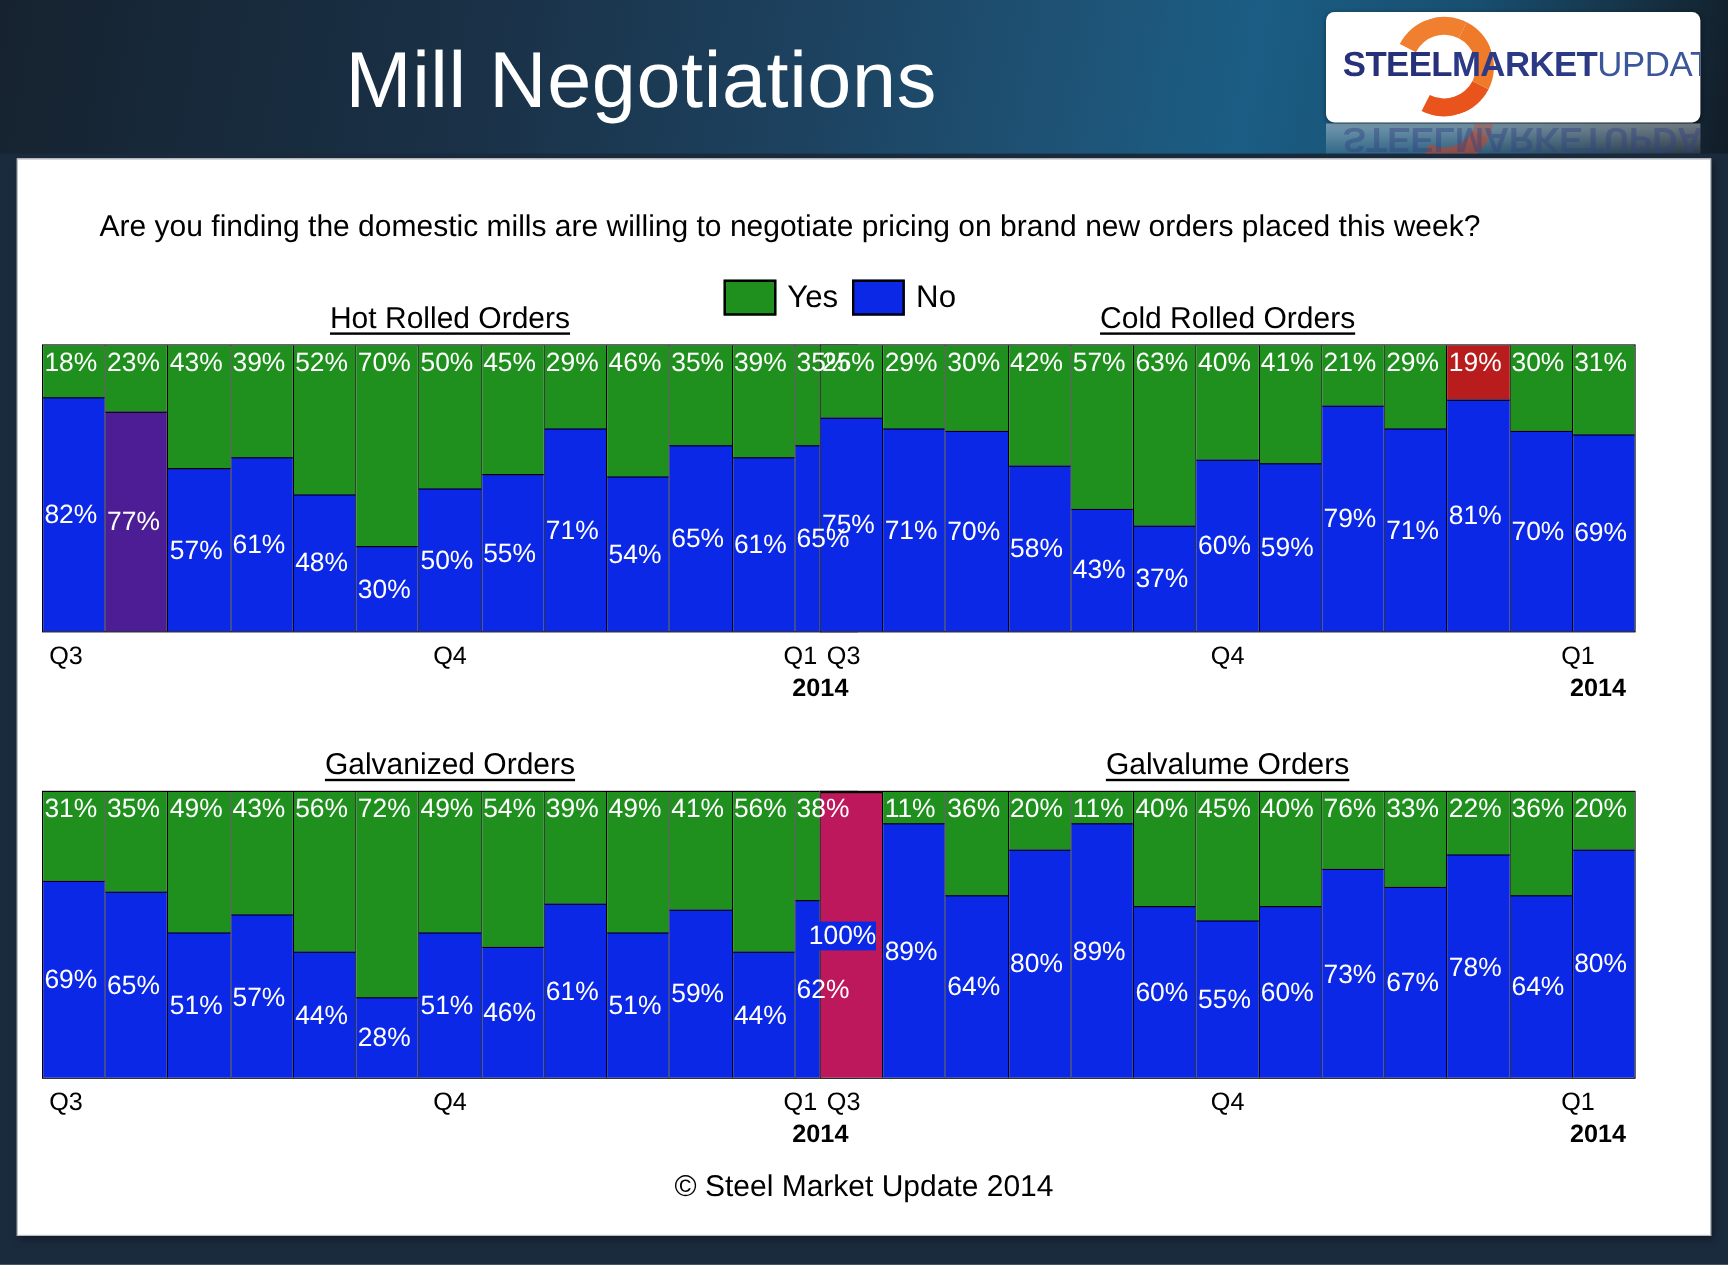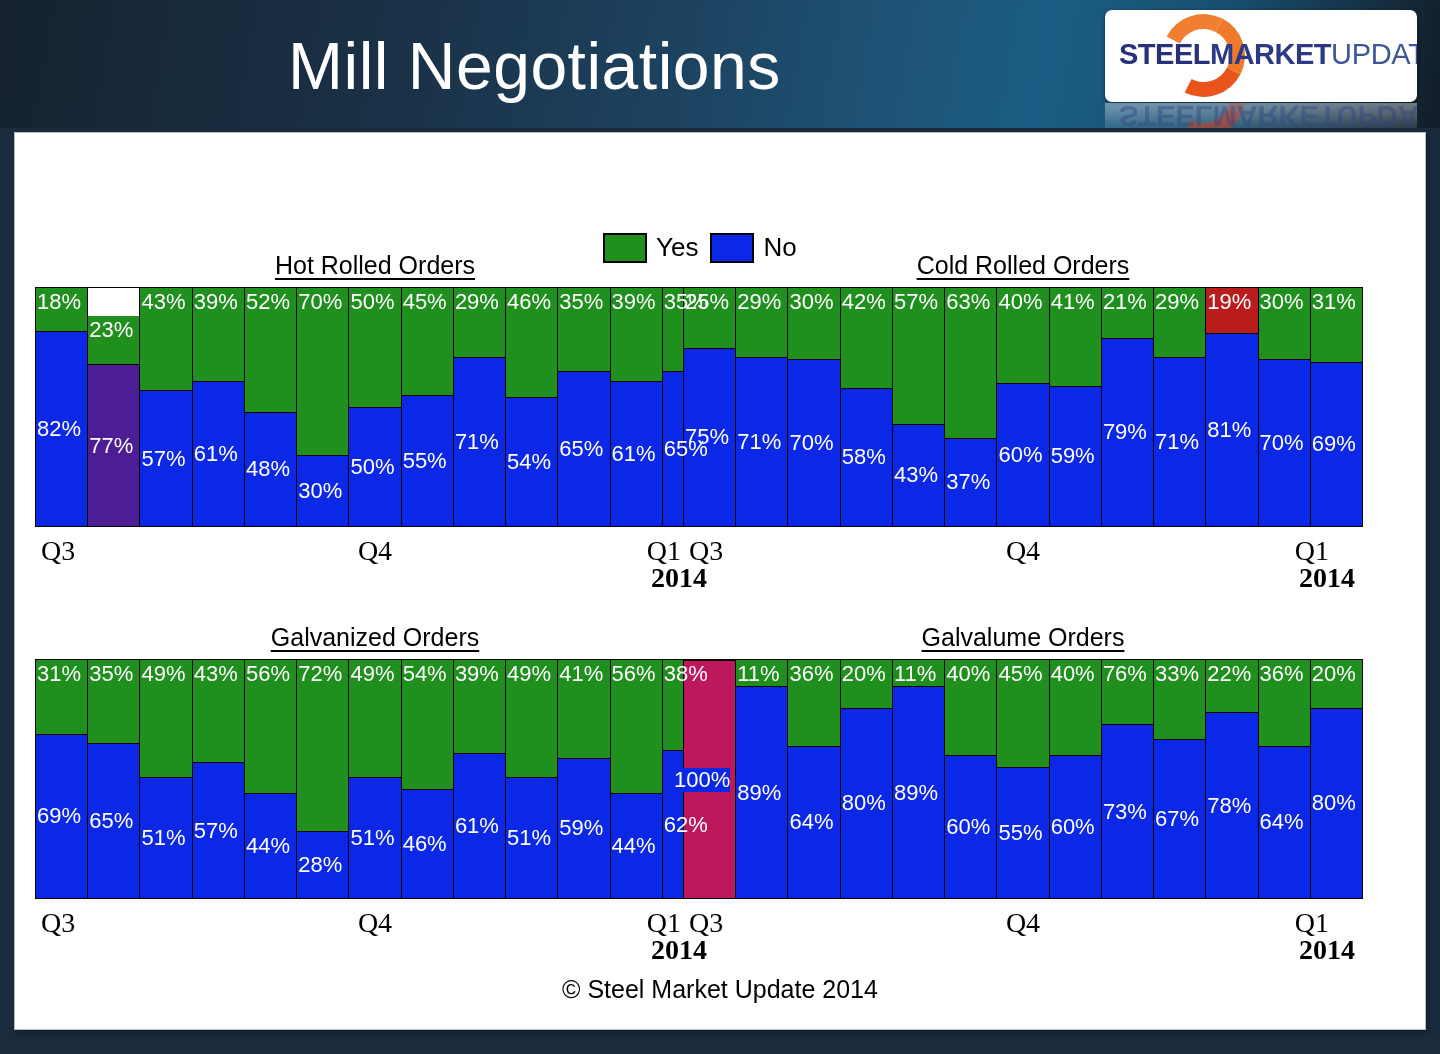--- a/index.html
+++ b/index.html
@@ -184,23 +184,22 @@
     z-index: 3;
   }
   .seg.yes > .seg-label  { top: 2px;    left: 1px; }
   .seg.no  > .seg-label  { bottom: auto; top: 50%; transform: translateY(-50%); left: 1px; }
 
   
   .axis {
     position: relative;
     height: 58px;
     margin-top: 8px;
-    font-size: 28px;
+    font-size: 21px;
     color: #000000;
-    font-family: Liberation Serif, serif;
   }
   .axis .q { position: absolute; top: 0; }
   .axis .q3 { left: 6px; }
   .axis .q4 { left: 50%; transform: translateX(-50%); }
   .axis .q1 { right: 34px; }
   .axis .yr { position: absolute; top: 27px; right: 8px; font-weight: bold; }
 
   
   #footer {
     position: absolute;
@@ -224,20 +223,21 @@
     </div>
   </div>
   <div id="logo-reflection">
     <span class="refl-ring"></span>
     <span class="refl-text">STEELMARKETUPDATE</span>
   </div>
 </div>
 
 <div id="slide-frame">
 
+  <div id="question">Are you finding the domestic mills are willing to negotiate pricing on brand new orders placed this week?</div>
 
   <div id="legend">
     <div class="legend-item">
       <span class="legend-swatch yes"></span>
       <span class="legend-label">Yes</span>
     </div>
     <div class="legend-item">
       <span class="legend-swatch no"></span>
       <span class="legend-label">No</span>
     </div>
@@ -248,21 +248,21 @@
       <div class="plot">
         <div class="bar">
           <div class="seg yes" style="height: 18%; background: rgb(31, 144, 30);">
             <span class="seg-label">18%</span>
           </div>
           <div class="seg no" style="height: 82%; background: rgb(11, 40, 230);">
             <span class="seg-label">82%</span>
           </div>
         </div>
         <div class="bar">
-          <div class="seg yes" style="height: 23%; background: rgb(31, 144, 30); margin-top: 28px;">
+          <div class="seg yes" style="height: 23%; background: rgb(31, 144, 30);">
             <span class="seg-label">23%</span>
           </div>
           <div class="seg no" style="height: 77%; background: #4c1d95;">
             <span class="seg-label">77%</span>
           </div>
         </div>
         <div class="bar">
           <div class="seg yes" style="height: 43%; background: rgb(31, 144, 30);">
             <span class="seg-label">43%</span>
           </div>

